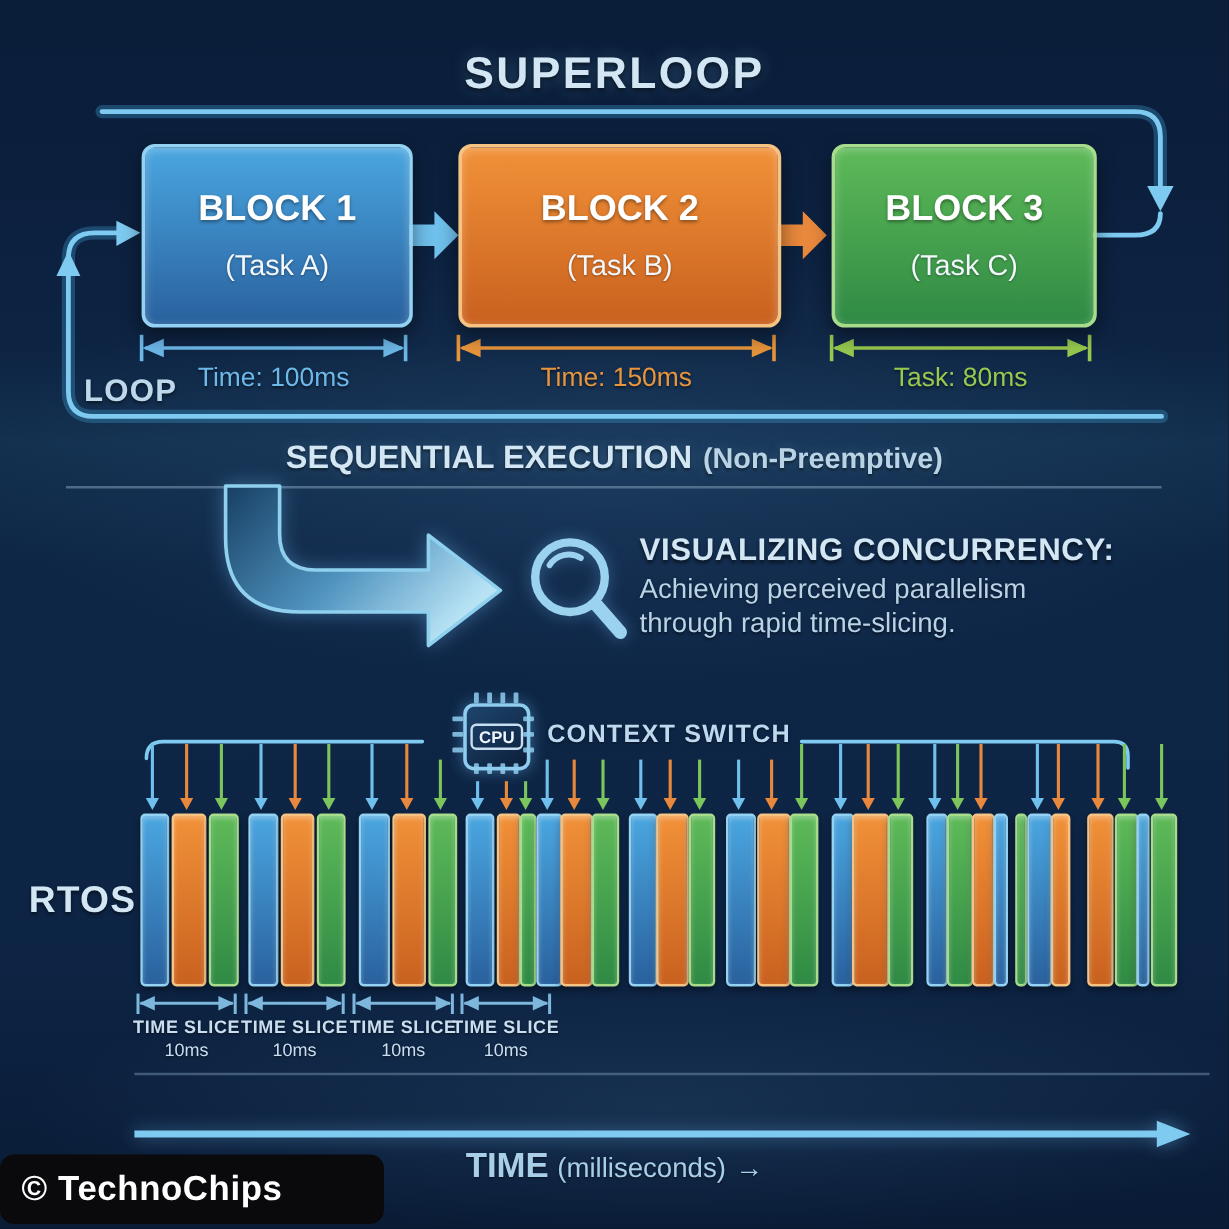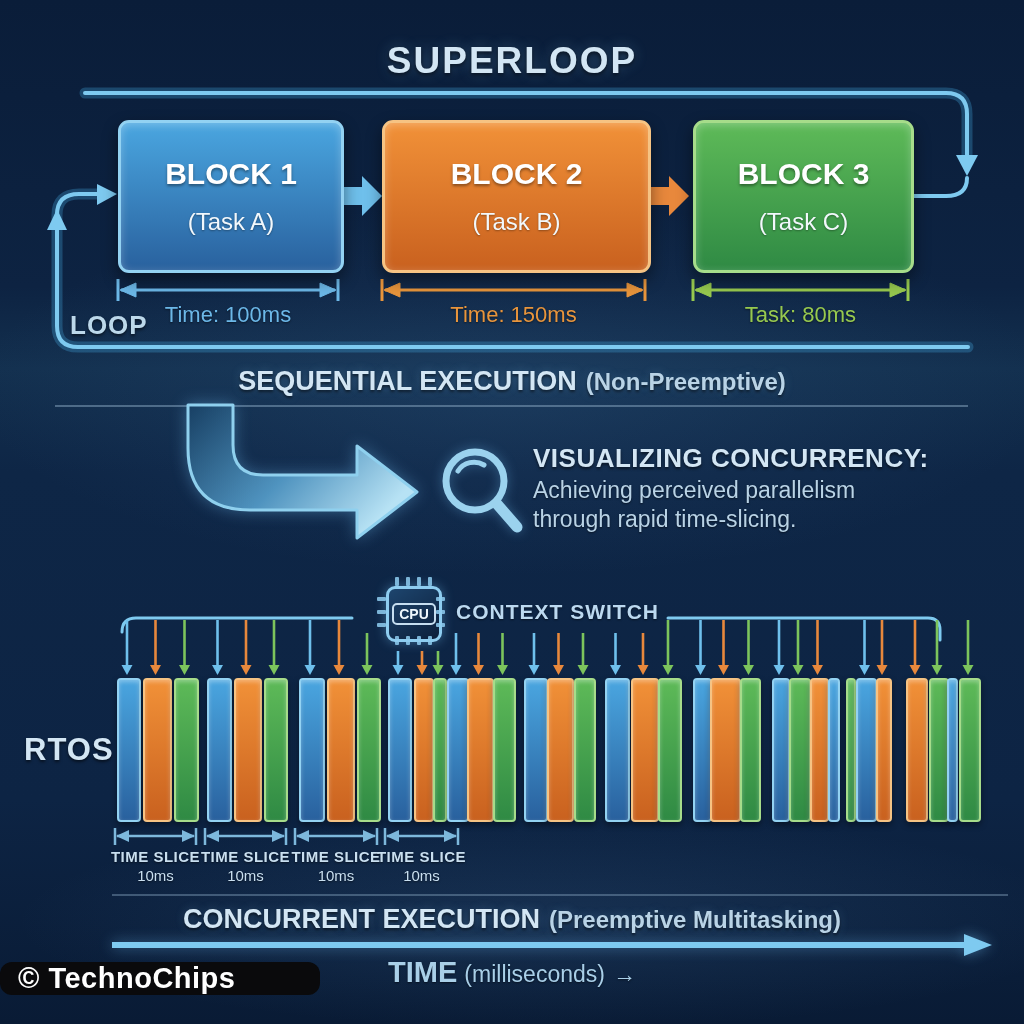--- a/index.html
+++ b/index.html
@@ -321,24 +321,21 @@
       <div class="slice-label" style="left: 276px; top: 848px; width: 120px;">
         <div class="sl1">TIME SLICE</div>
         <div class="sl2">10ms</div>
       </div>
       <div class="slice-label" style="left: 361.5px; top: 848px; width: 120px;">
         <div class="sl1">TIME SLICE</div>
         <div class="sl2">10ms</div>
       </div>
     </div>
 
-  <div class="txt caption" style="top:904px;left:0;">
-    <span class="b">CONCURRENT EXECUTION</span><span class="l">(Preemptive Multitasking)</span>
-  </div>
 
   <div class="txt time-axis" style="top:956px;left:0;">
     <span class="b">TIME</span><span class="l">(milliseconds)</span><span class="ar">→</span>
   </div>
 
-  <div class="footer-box" style="left:0;top:962px;width:302px;height:33px;">
+  <div class="footer-box" style="left:0;top:962px;width:302px;height:58px;">
     <span class="footer-text">© TechnoChips</span>
   </div>
 </div>
 
 </body></html>

